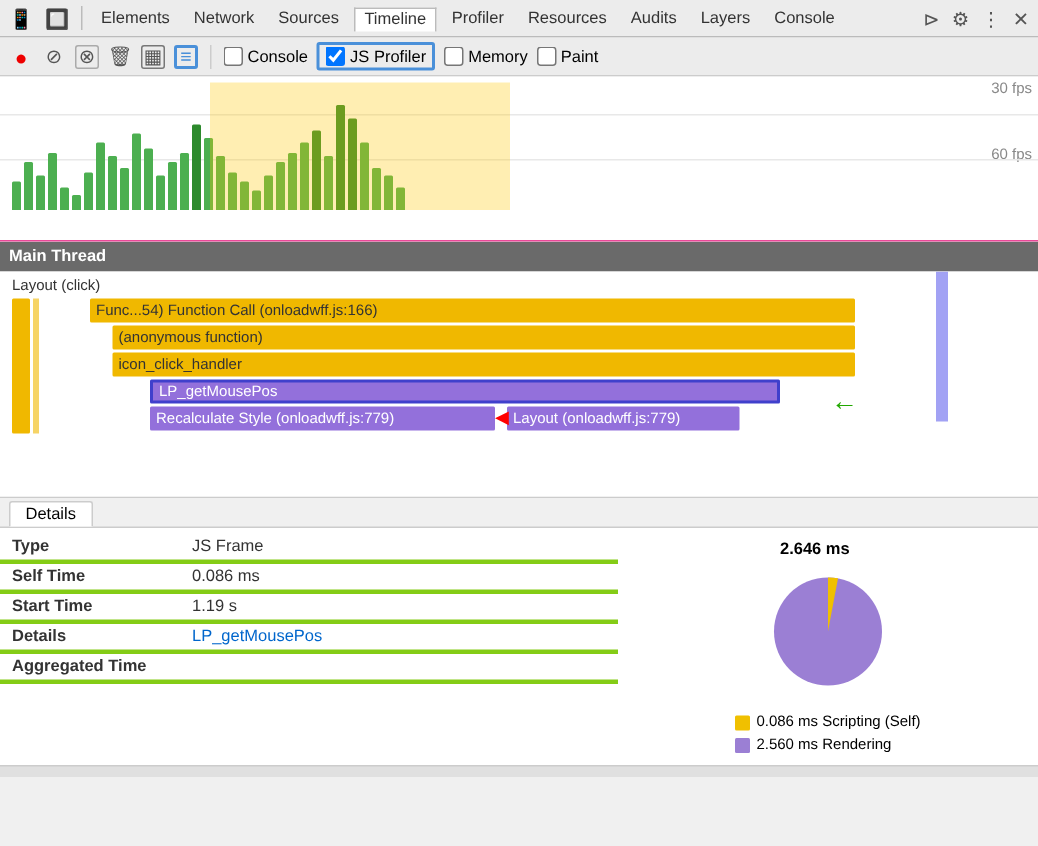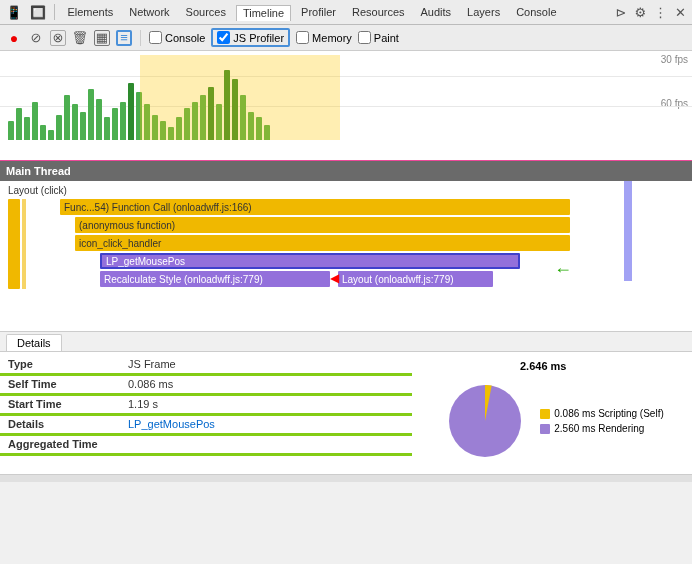--- a/index.html
+++ b/index.html
@@ -221,20 +221,21 @@
       font-size: 11px;
       font-weight: bold;
       margin-bottom: 4px;
       align-self: flex-start;
       margin-left: 100px;
     }
     .pie-container {
       display: flex;
       align-items: center;
       gap: 10px;
+      flex-direction: column;
     }
     .pie-chart {
       width: 90px;
       height: 90px;
       flex-shrink: 0;
     }
     .legend {
       display: flex;
       flex-direction: column;
       gap: 4px;

